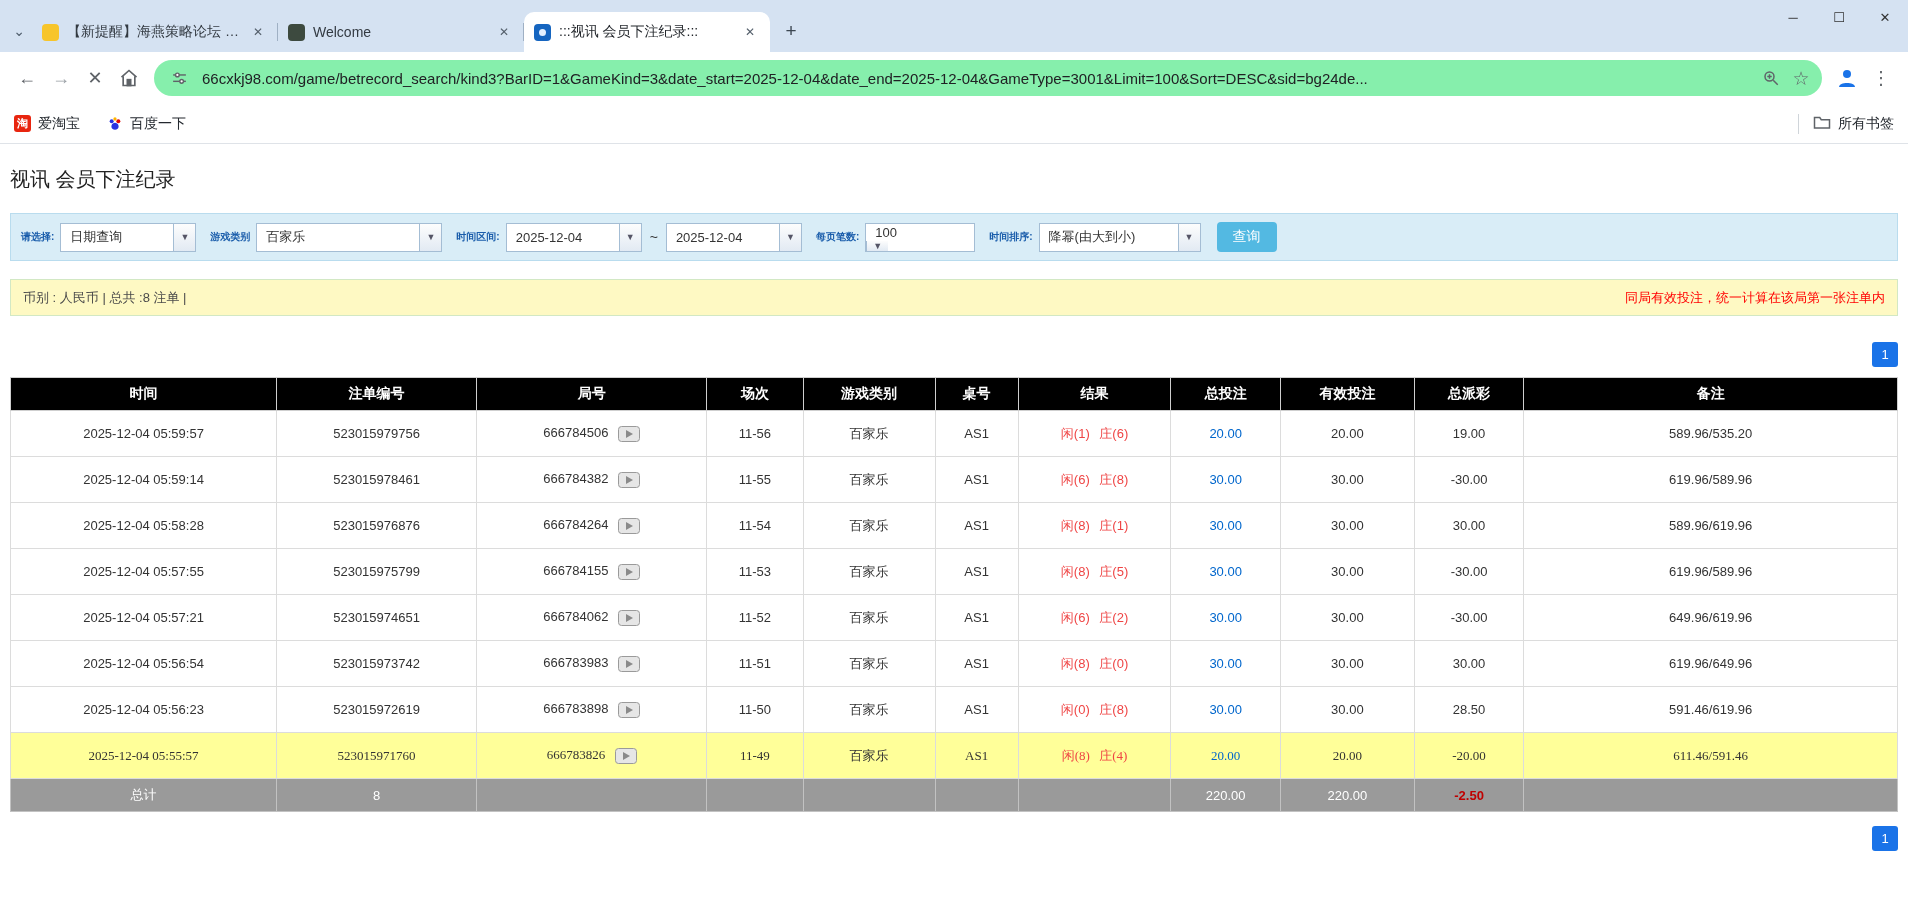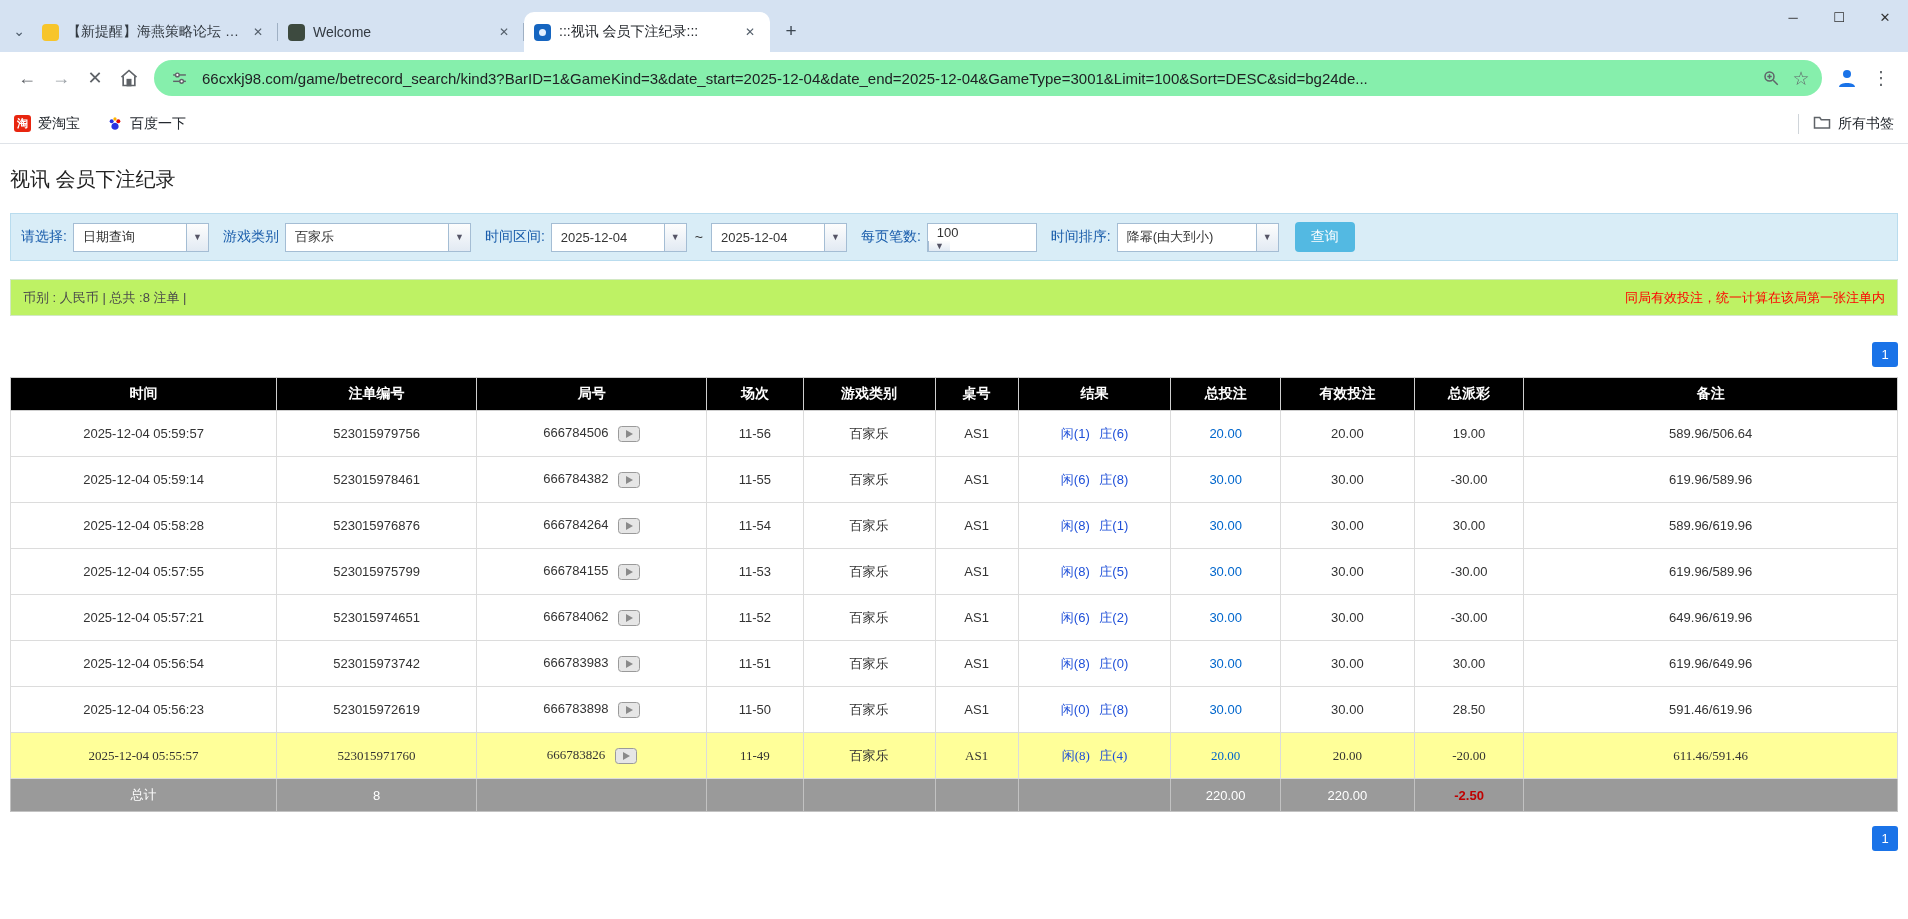--- a/index.html
+++ b/index.html
@@ -42,43 +42,43 @@
   .bm-baidu { background:#fff; }
   .bm-right { margin-left:auto; display:flex; align-items:center; font-size:14px; color:#24292f; cursor:pointer; }
   .bm-divider { width:1px; height:20px; background:#d0d5da; margin-right:14px; }
   .folder-glyph { margin-right:7px; color:#5f6368; }
 
   
   .page { padding:14px 0 0 0; }
   .page-title { font-size:20px; font-weight:400; color:#222; margin:8px 0 20px 10px; }
 
   .filterbar { margin:0 10px; background:#d9edf7; border:1px solid #b9dcee; padding:8px 10px; display:flex; align-items:center; gap:6px; }
-  .f-label { color:#1a5dab; font-size:14px; font-weight:normal; margin-left:8px; white-space:nowrap; }
+  .f-label { color:#1a5dab; font-size:10px; font-weight:bold; margin-left:8px; white-space:nowrap; }
   .combo { display:flex; align-items:stretch; background:#fff; border:1px solid #a4bdd4; height:29px; cursor:pointer; }
   .combo-text { padding:0 9px; font-size:13px; color:#333; display:flex; align-items:center; flex:1; white-space:nowrap; overflow:hidden; }
   .combo-arrow { width:22px; border-left:1px solid #a4bdd4; background:linear-gradient(#fdfdfd,#e2eaf3); display:flex; align-items:center; justify-content:center; color:#556; font-size:9px; }
   .w-select { width:136px; } .w-game { width:186px; } .w-date { width:136px; } .w-per { width:110px;flex-direction:column; } .w-sort { width:162px;justify-content:flex-end; }
   .tilde { color:#333; font-size:14px; padding:0 2px; }
   .search-btn { background:#53b9e2; color:#fff; border:none; border-radius:4px; height:30px; padding:0 16px; font-size:14px; margin-left:10px; cursor:pointer; }
 
-  .summary-bar { margin:18px 10px 0 10px; background:#bef264; border:1px solid #d2e8c4; height:37px; display:flex; align-items:center; justify-content:space-between; padding:0 12px; }
+  .summary-bar { margin:18px 10px 0 10px; background:#fef9c3; border:1px solid #d2e8c4; height:37px; display:flex; align-items:center; justify-content:space-between; padding:0 12px; }
   .summary-left { font-size:13px; color:#4a4a4a; }
   .summary-right { font-size:13px; color:#ff0000; }
 
   .pagination-row { display:flex; justify-content:flex-end; margin:26px 10px 10px 0; }
   .pagination-row.bottom { margin:14px 10px 0 0; }
   .page-btn { min-width:26px; height:25px; background:#1a73e8; color:#fff; font-size:13px; border-radius:3px; display:flex; align-items:center; justify-content:center; cursor:pointer; }
 
   table.bet-table { width:calc(100% - 20px); margin:0 10px; border-collapse:collapse; table-layout:fixed; }
   .bet-table th { background:#000; color:#fff; font-size:14px; font-weight:bold; height:33px; border:1px solid #cfcfcf; }
   .bet-table td { border:1px solid #dcdcdc; height:46px; text-align:center; font-size:13px; color:#333; background:#fff; overflow:hidden; white-space:nowrap; }
   .bet-table tr.highlight td { background:#ffff99;font-family:Liberation Serif, serif; }
   .link { color:#0066cc; cursor:pointer; }
   .neg { color:#ff0000; }
-  .res-player, .res-banker { color:#1d4ed8; }
+  .res-player, .res-banker { color:#ef4444; }
   .res-player { margin-right:6px; }
   .round-icon { display:inline-flex; vertical-align:middle; margin-left:6px; cursor:pointer; }
   .bet-table tr.summary td { background:#9a9a9a; color:#fff; height:33px; border:1px solid #c2c2c2; font-size:13px; }
   .bet-table tr.summary td.sum-neg { color:#c00000; font-weight:bold; }
 </style>
 </head>
 <body>
 
 <div class="tabstrip">
   <div class="tab-chevron">⌄</div>
@@ -281,21 +281,21 @@
     <td>AS1</td>
     <td>
       <span class="res-player">闲(1)</span>
       <span class="res-banker">庄(6)</span>
     </td>
     <td>
       <span class="link">20.00</span>
     </td>
     <td>20.00</td>
     <td>19.00</td>
-    <td>589.96/506.64</td>
+    <td>589.96/535.20</td>
   </tr>
         <tr>
     <td>2025-12-04 05:59:14</td>
     <td>523015978461</td>
     <td>
       <span>666784382</span>
       <span class="round-icon">
         <svg width="22" height="16" viewBox="0 0 22 16">
                 <rect x="0.5" y="0.5" width="21" height="15" rx="3" fill="#e6e6e6" stroke="#9a9a9a"></rect>
                 <polygon points="8,4 15,8 8,12" fill="#8a8a8a"></polygon>

